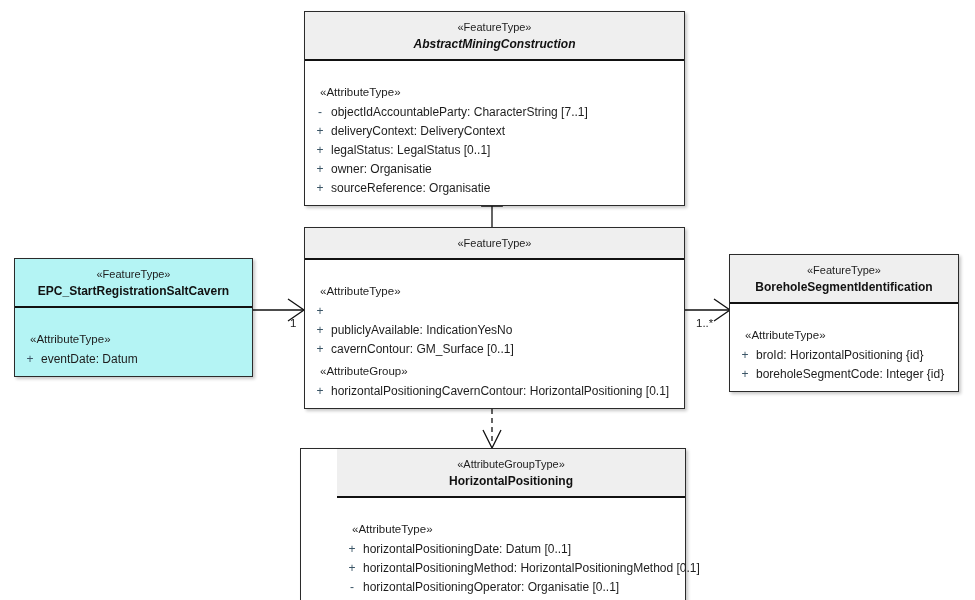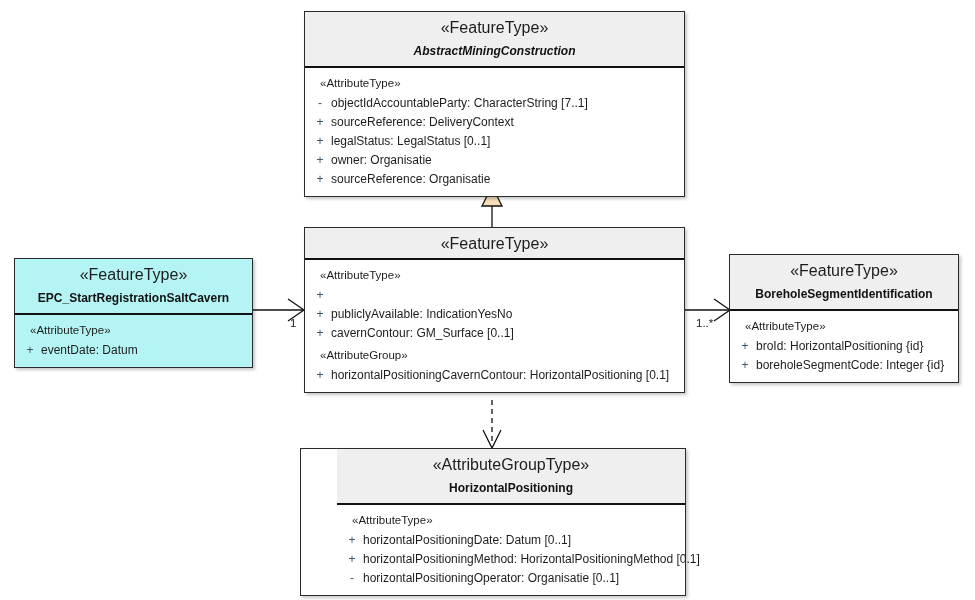--- a/index.html
+++ b/index.html
@@ -28,38 +28,39 @@
     background: #efefef;
     border-bottom: 2px solid #111111;
     padding: 8px 6px 7px 6px;
     text-align: center;
   }
   .uml-class.cyan .hdr { background: #b4f4f4; }
   .uml-class.cyan { background: #b4f4f4; }
   .uml-class.cyan .body { background: #b4f4f4; }
 
   .stereo {
-    font-size: 16px;
+    font-size: 11px;
     color: #1d1d1d;
     line-height: 15px;
     white-space: nowrap;
   }
   .cname {
     font-size: 12px;
     font-weight: bold;
     color: #111111;
     line-height: 16px;
-    margin-top: 8px;
+    margin-top: 1px;
     white-space: nowrap;
   }
   .cname.italic { font-style: italic; }
 
   .body {
     padding: 7px 4px 7px 4px;
     background: #ffffff;
+    margin-top: 16px;
   }
   .group-label {
     font-size: 11.5px;
     color: #1d1d1d;
     padding: 0 0 2px 11px;
     line-height: 17px;
     white-space: nowrap;
   }
   .attr {
     display: flex;
@@ -128,21 +129,21 @@
       <div class="cname italic">AbstractMiningConstruction</div>
     </div>
     <div class="body">
       <div class="group-label">«AttributeType»</div>
       <div class="attr">
         <span class="vis">-</span>
         <span class="sig">objectIdAccountableParty: CharacterString [7..1]</span>
       </div>
       <div class="attr">
         <span class="vis">+</span>
-        <span class="sig">sourceReference: DeliveryContext</span>
+        <span class="sig">deliveryContext: DeliveryContext</span>
       </div>
       <div class="attr">
         <span class="vis">+</span>
         <span class="sig">legalStatus: LegalStatus [0..1]</span>
       </div>
       <div class="attr">
         <span class="vis">+</span>
         <span class="sig">owner: Organisatie</span>
       </div>
       <div class="attr">

